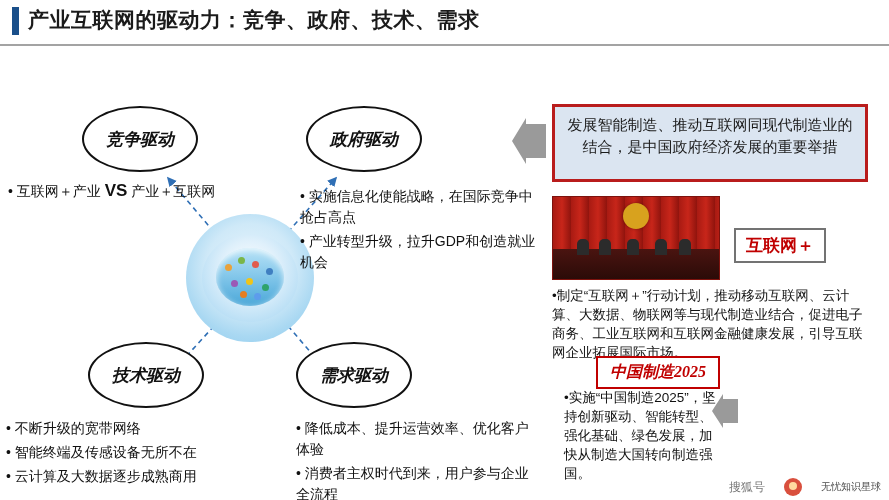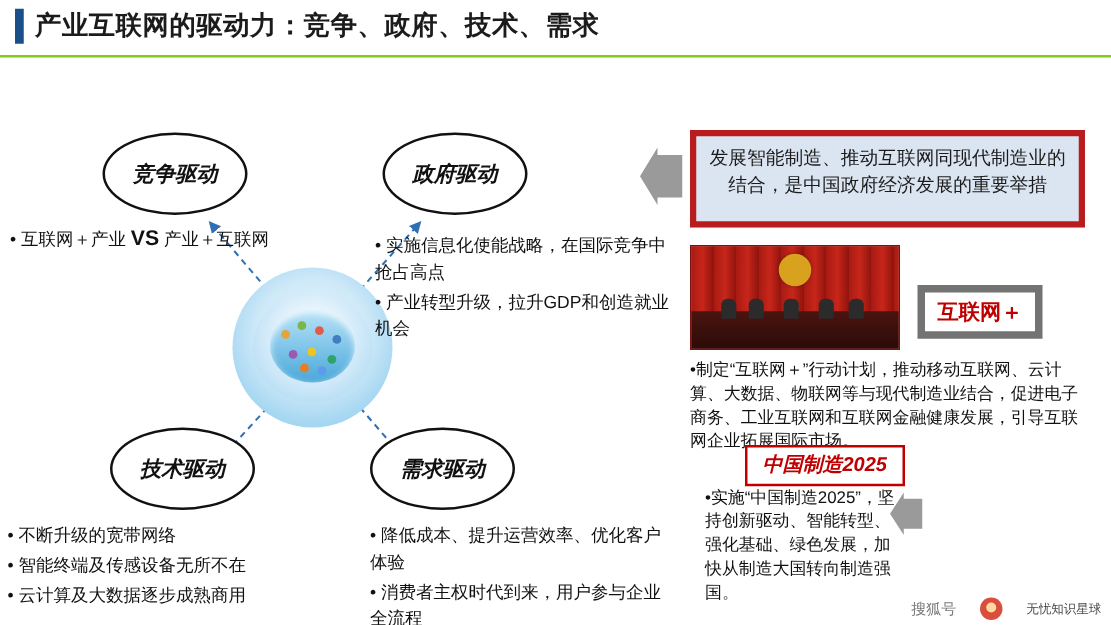--- a/index.html
+++ b/index.html
@@ -22,21 +22,21 @@
     overflow: hidden;
   }
   
   .header {
     position: absolute;
     left: 0;
     top: 0;
     width: 889px;
     height: 44px;
     background: #ffffff;
-    border-bottom: 2px solid #84cc16;
+    border-bottom: 2px solid #a3a3a3;
   }
   .header-bar {
     position: absolute;
     left: 12px;
     top: 7px;
     width: 7px;
     height: 28px;
     background: #1a4f8a;
   }
   .header-title {
@@ -168,21 +168,21 @@
     font-size: 17px;
     font-weight: bold;
   }
   .callout {
     position: absolute;
     left: 552px;
     top: 104px;
     width: 316px;
     height: 78px;
     background: #dbe5f1;
-    border: 5px solid #b91c1c;
+    border: 3px solid #b91c1c;
     box-sizing: border-box;
     padding: 7px 9px;
     font-size: 15px;
     line-height: 22px;
     color: #1b1b1b;
     text-align: center;
     font-weight: 500;
   }
   .photo {
     position: absolute;
@@ -229,37 +229,38 @@
   .f2 { left: 46px; }
   .f3 { left: 74px; height: 20px; bottom: 24px; }
   .f4 { left: 102px; }
   .f5 { left: 126px; }
 
   .tag-internet {
     position: absolute;
     left: 734px;
     top: 228px;
     padding: 4px 10px;
-    border: 6px solid #737373;
+    border: 2px solid #737373;
     color: #c00000;
     font-weight: bold;
     font-size: 17px;
     background: #ffffff;
   }
   .tag-made {
     position: absolute;
     left: 596px;
     top: 356px;
     padding: 4px 12px;
     border: 2px solid #c00000;
     color: #c00000;
     font-weight: bold;
     font-style: italic;
     font-size: 16px;
     background: #ffffff;
+    font-family: Liberation Serif, serif;
   }
   .para-internet {
     position: absolute;
     left: 552px;
     top: 286px;
     width: 318px;
     font-size: 13.5px;
     line-height: 19px;
     color: #111111;
   }

